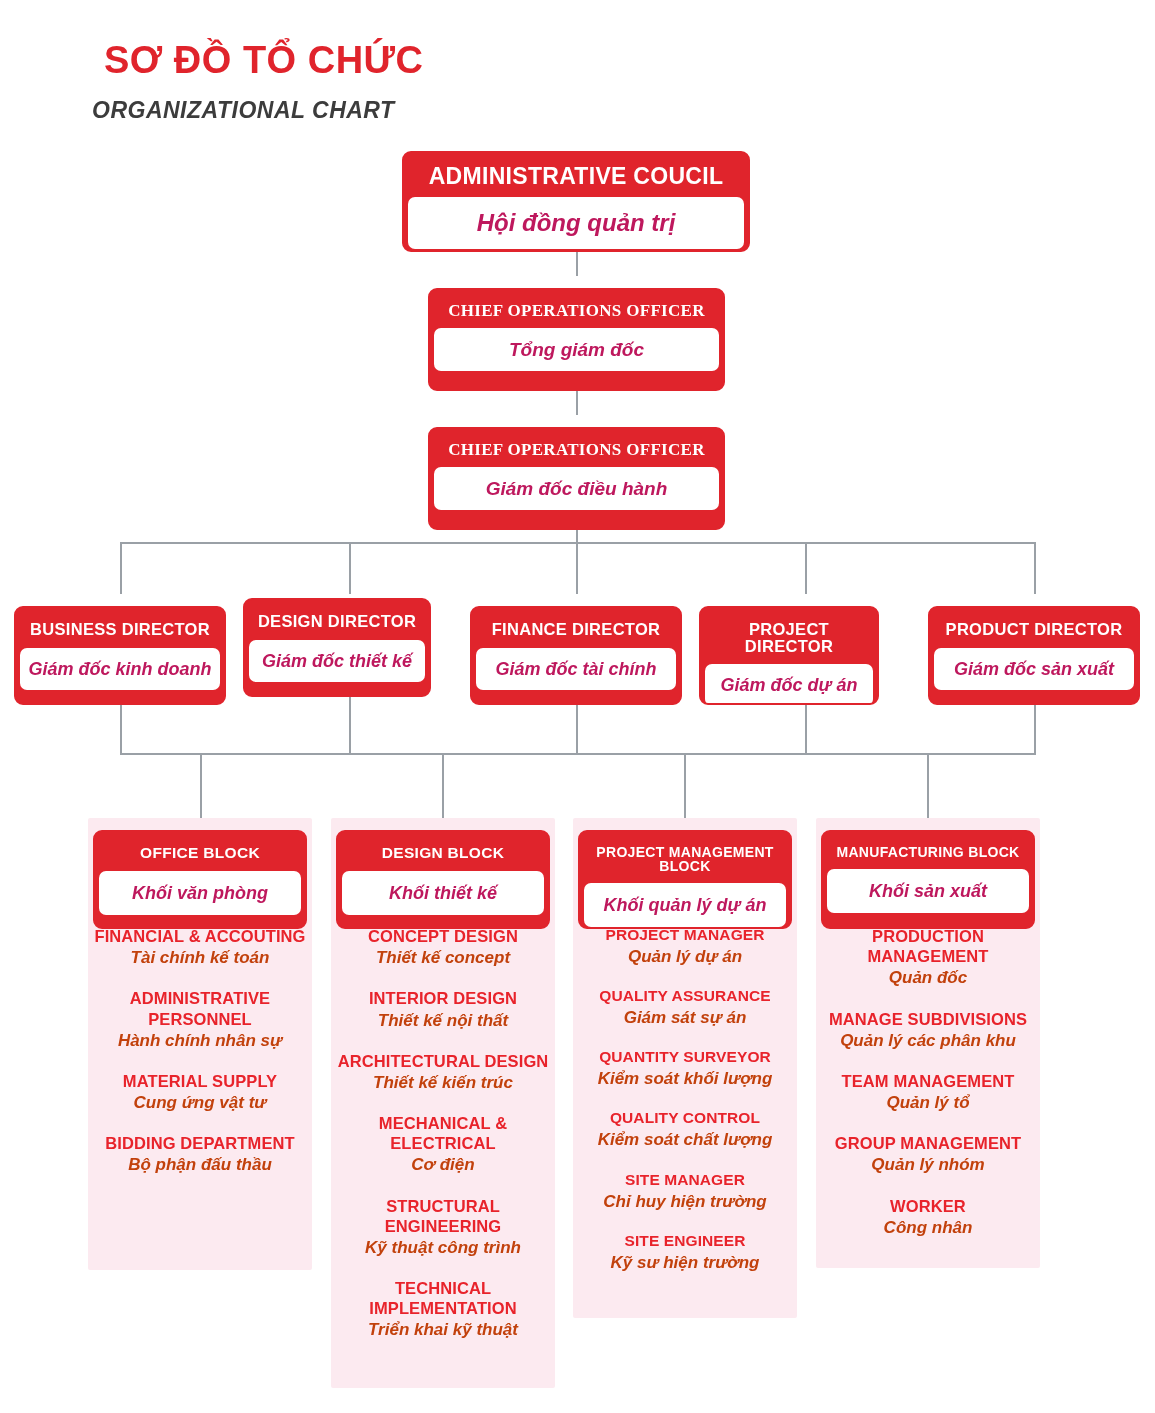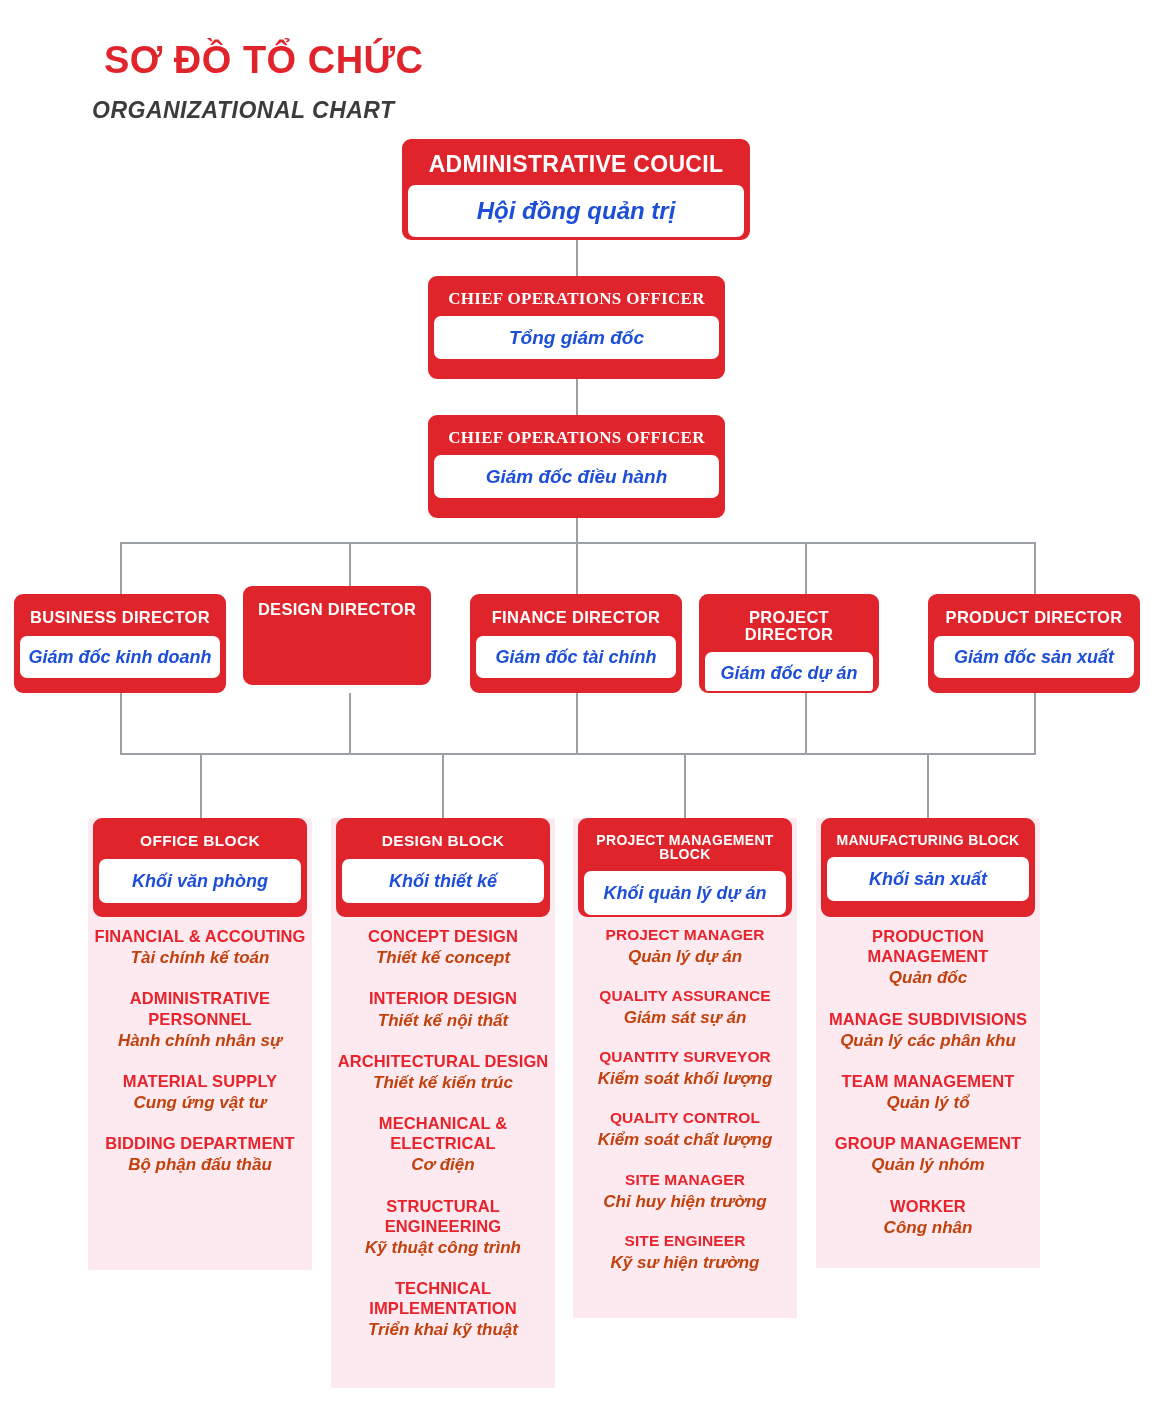--- a/index.html
+++ b/index.html
@@ -24,36 +24,37 @@
 
   
   .card{
     position:absolute;
     box-sizing:border-box;
     border:2.5px solid #E0242C;
     border-radius:9px;
     background:#E0242C;
     padding:4px;
     overflow:hidden;
+    margin-top:12px;
   }
   .card-head{
     color:#ffffff;
     text-align:center;
     font-weight:bold;
     letter-spacing:.3px;
     line-height:1;
     padding:8px 4px 9px;
   }
   .card-body{
     background:#ffffff;
     border-radius:7px;
     text-align:center;
     font-style:italic;
     font-weight:bold;
-    color:#1d4ed8;
+    color:#be185d;
     line-height:1;
     padding:12px 6px;
   }
 
   
   .lvl1 .card-head{font-size:23px;}
   .lvl1 .card-body{font-size:24px;padding:14px 6px;}
   .lvl2 .card-head{font-size:17px;font-family:Liberation Serif, serif;}
   .lvl2 .card-body{font-size:19px;}
   .dir .card-head{font-size:16.5px;padding:9px 2px 10px;}
@@ -238,20 +239,21 @@
   <div class="card-head">CHIEF OPERATIONS OFFICER</div>
   <div class="card-body">Giám đốc điều hành</div>
 </div>
 
 <div class="card dir" style="left:14px;top:594px;width:212px;height:99px;">
   <div class="card-head">BUSINESS DIRECTOR</div>
   <div class="card-body">Giám đốc kinh doanh</div>
 </div>
 <div class="card dir" style="left:243px;top:586px;width:188px;height:99px;">
   <div class="card-head">DESIGN DIRECTOR</div>
+  <div class="card-body">Giám đốc thiết kế</div>
 </div>
 <div class="card dir" style="left:470px;top:594px;width:212px;height:99px;">
   <div class="card-head">FINANCE DIRECTOR</div>
   <div class="card-body">Giám đốc tài chính</div>
 </div>
 <div class="card dir" style="left:699px;top:594px;width:180px;height:99px;">
   <div class="card-head">PROJECT DIRECTOR</div>
   <div class="card-body">Giám đốc dự án</div>
 </div>
 <div class="card dir" style="left:928px;top:594px;width:212px;height:99px;">

